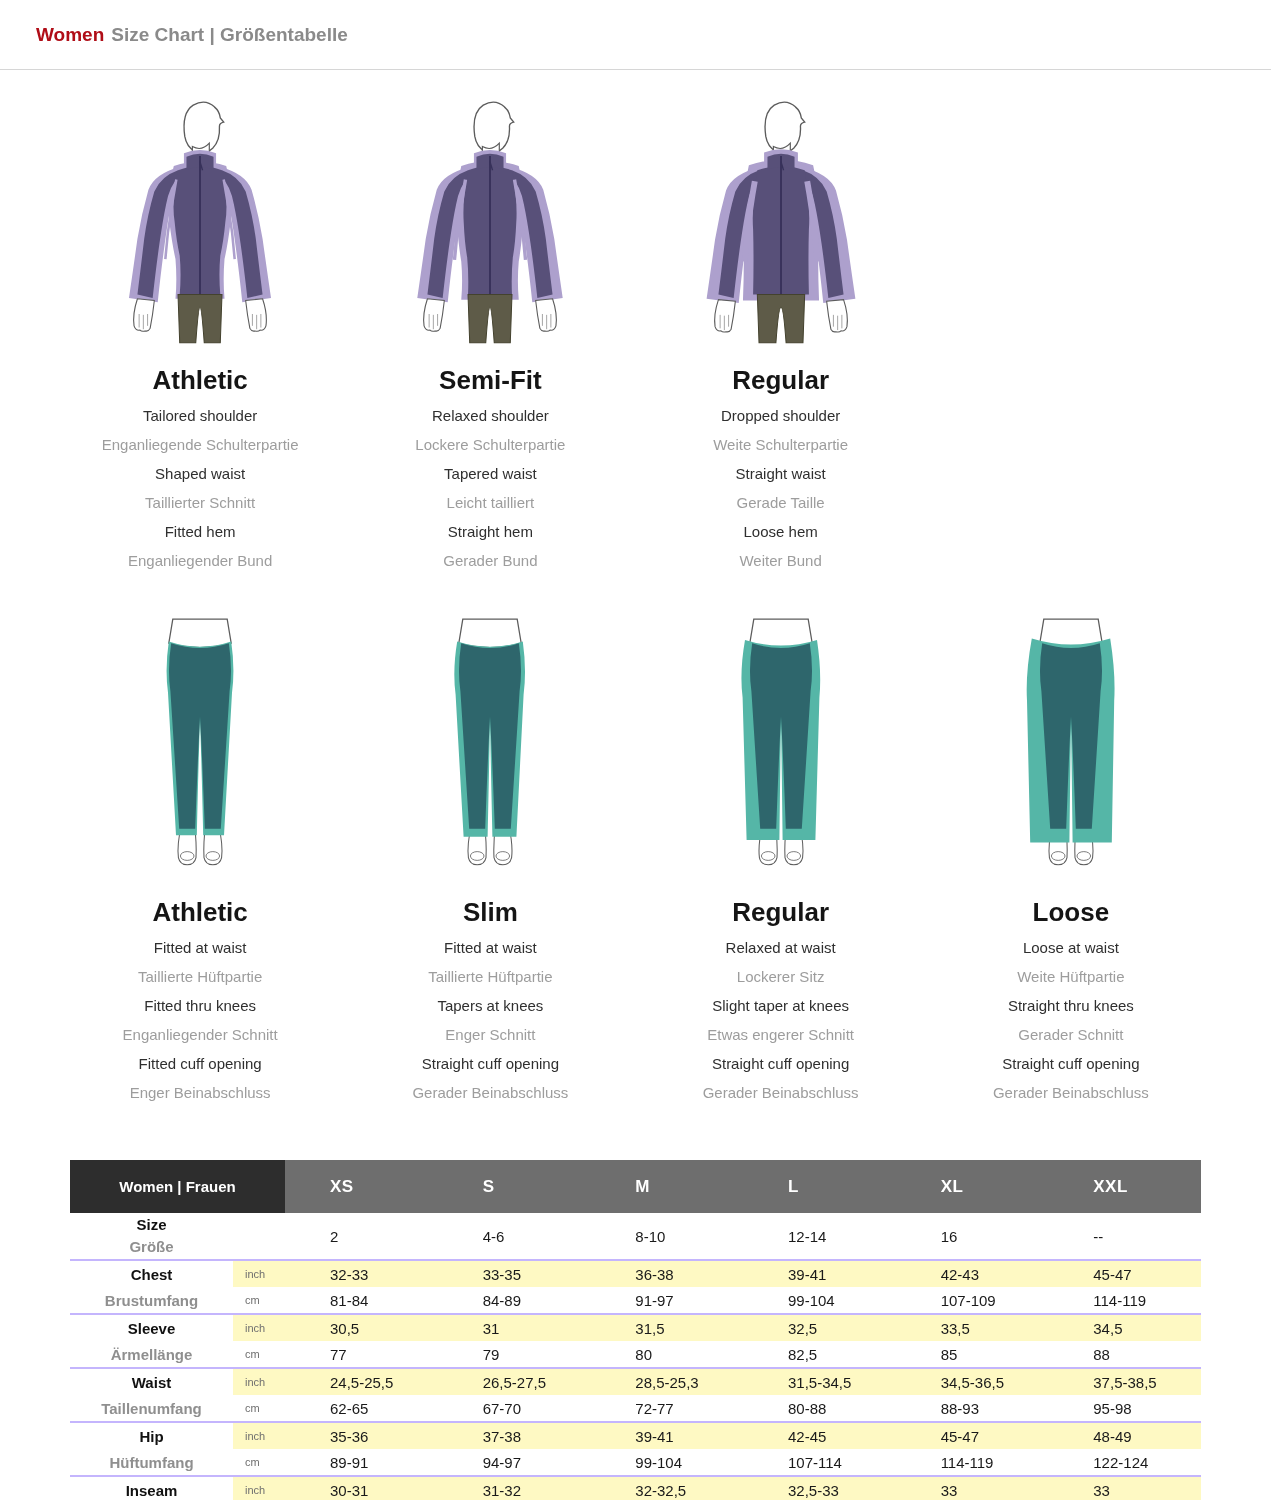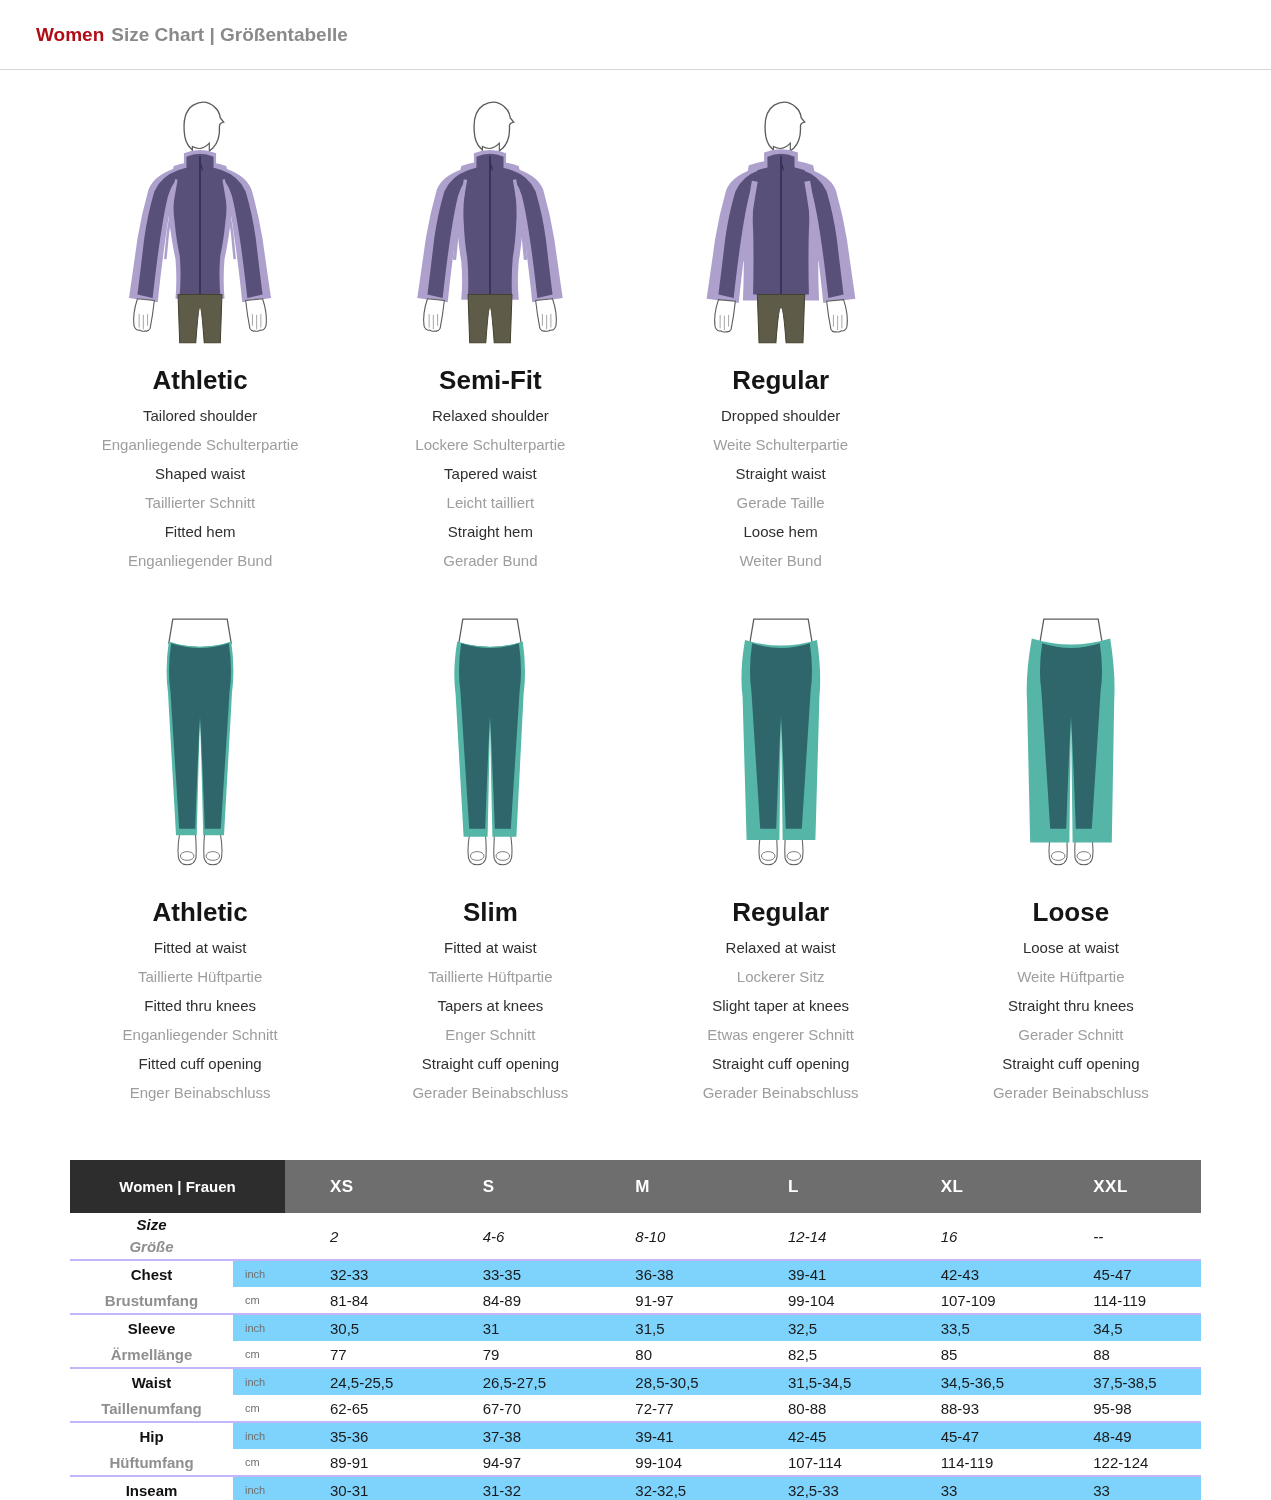--- a/index.html
+++ b/index.html
@@ -36,24 +36,24 @@
   }
   .size-table thead th{height:51px;font-weight:bold;vertical-align:middle;}
   .size-table th.corner{background:#2d2d2d;color:#ffffff;font-size:15px;text-align:center;}
   .size-table th.sizehdr{background:#6e6e6e;color:#ffffff;font-size:17px;text-align:left;padding-left:45px;letter-spacing:0.5px;}
   .size-table tbody td,.size-table tbody th{height:24px;vertical-align:middle;}
   .size-table td.val{font-size:15px;text-align:left;padding-left:45px;color:#1a1a1a;}
   .size-table td.unit{font-size:11px;color:#6f6f6f;text-align:left;padding-left:12px;}
   .size-table th.lbl{text-align:center;font-size:15px;background:#ffffff;}
   .lbl-en{font-weight:bold;color:#111111;}
   .lbl-de{font-weight:bold;color:#8f8f8f;}
-  tr.row-size{height:32px;font-style:italic;}
+  tr.row-size{height:32px;}
   tr.row-size .lbl div{line-height:22px;}
   tr.row-inch{border-top:2px solid #c4b5fd;}
-  tr.row-inch td{background:#7dd3fc;}
+  tr.row-inch td{background:#fef9c3;}
 </style>
 </head>
 <body>
 
 <header class="page-header">
   <h1 class="page-title"><span class="hl">Women</span><span class="rest">Size Chart | Größentabelle</span></h1>
 </header>
 
 <section class="fits jackets">
 
@@ -363,21 +363,21 @@
       <td class="val">82,5</td>
       <td class="val">85</td>
       <td class="val">88</td>
     </tr>
 
     <tr class="row-inch">
       <th class="lbl lbl-en">Waist</th>
       <td class="unit">inch</td>
       <td class="val">24,5-25,5</td>
       <td class="val">26,5-27,5</td>
-      <td class="val">28,5-30,5</td>
+      <td class="val">28,5-25,3</td>
       <td class="val">31,5-34,5</td>
       <td class="val">34,5-36,5</td>
       <td class="val">37,5-38,5</td>
     </tr>
     <tr class="row-cm">
       <th class="lbl lbl-de">Taillenumfang</th>
       <td class="unit">cm</td>
       <td class="val">62-65</td>
       <td class="val">67-70</td>
       <td class="val">72-77</td>

